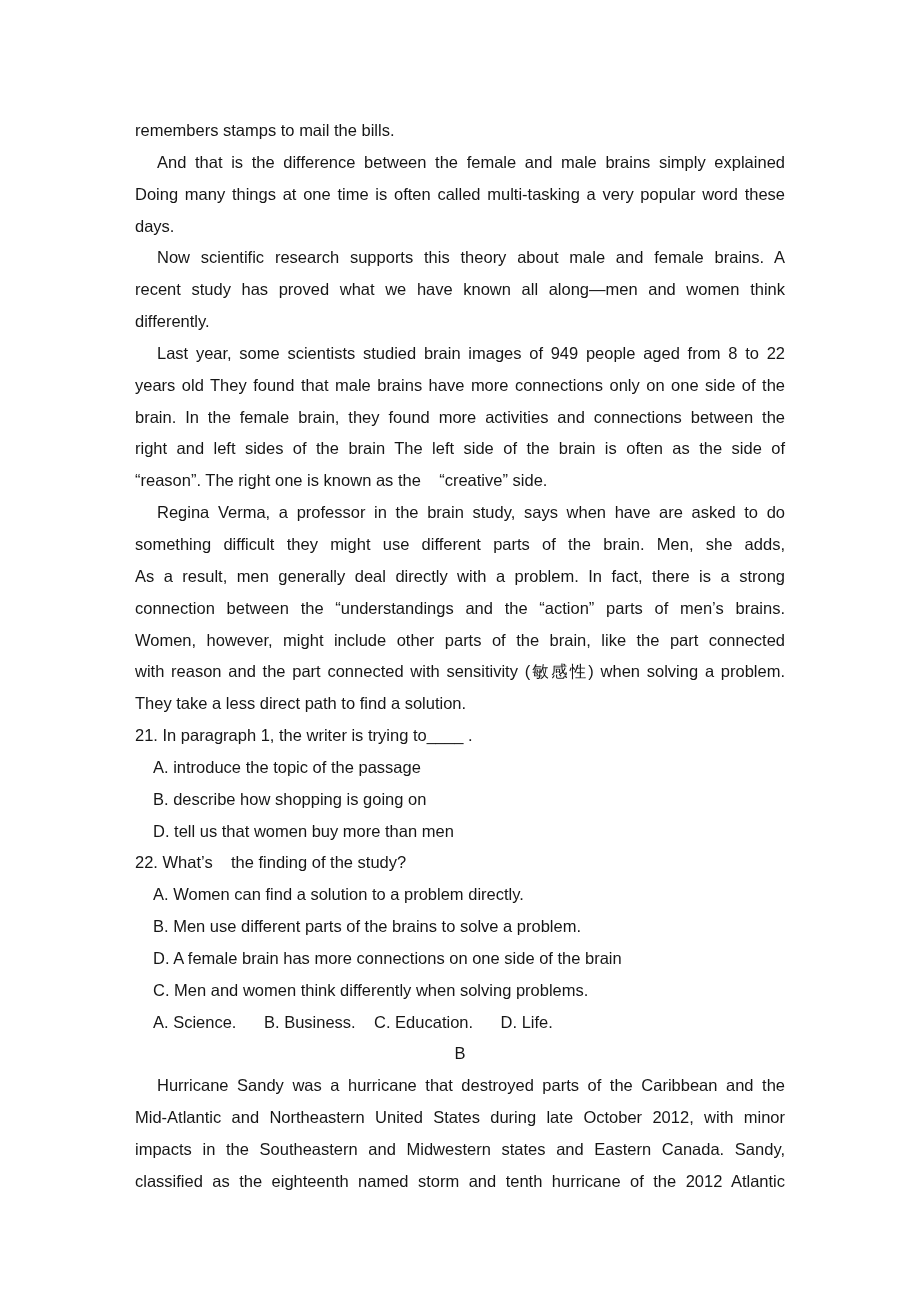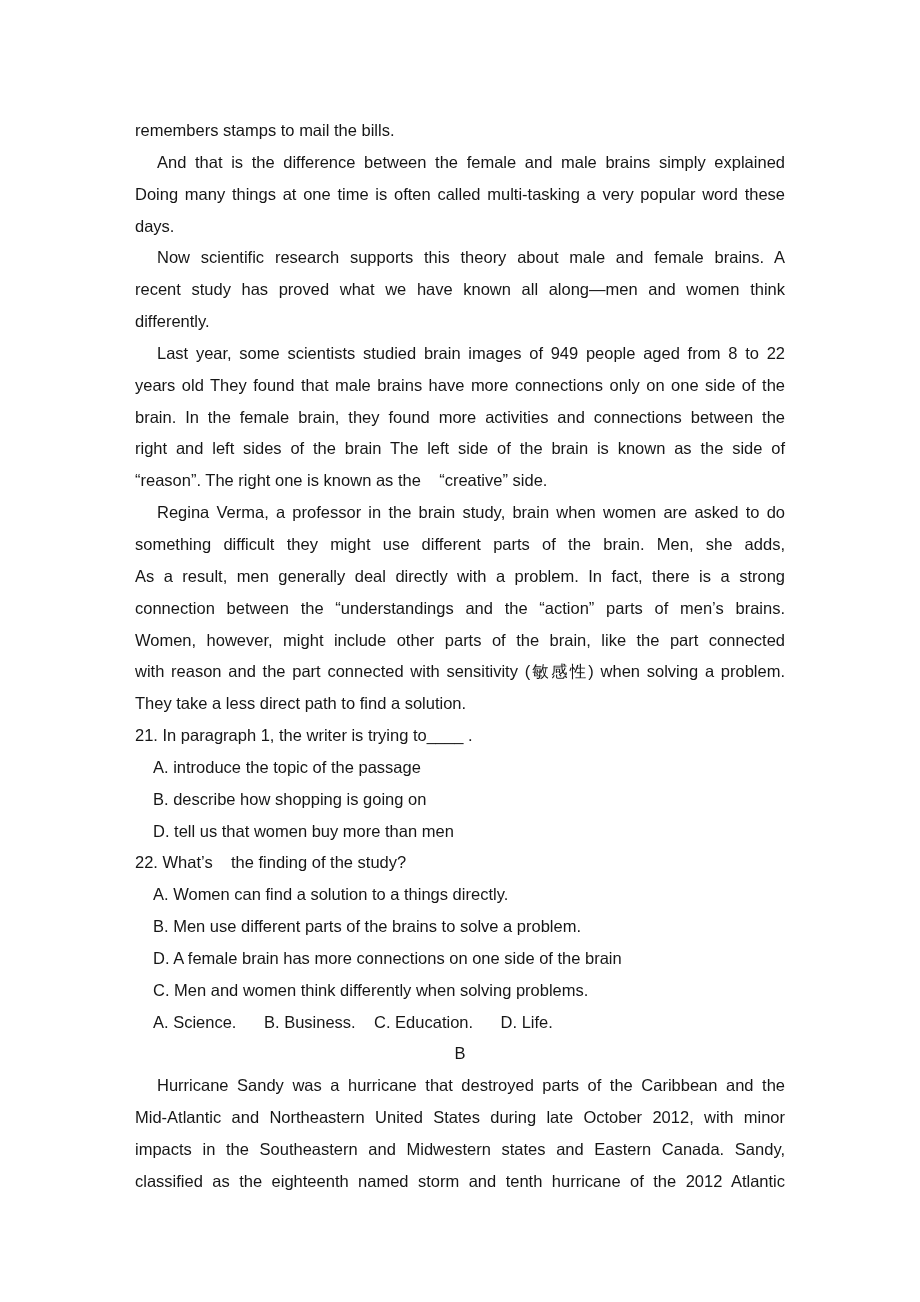--- a/index.html
+++ b/index.html
@@ -42,42 +42,42 @@
   <p class="line jl">Doing many things at one time is often called multi-tasking a very popular word these</p>
   <p class="line ll">days.</p>
 
   <p class="line jl ind">Now scientific research supports this theory about male and female brains. A</p>
   <p class="line jl">recent study has proved what we have known all along—men and women think</p>
   <p class="line ll">differently.</p>
 
   <p class="line jl ind">Last year, some scientists studied brain images of 949 people aged from 8 to 22</p>
   <p class="line jl">years old They found that male brains have more connections only on one side of the</p>
   <p class="line jl">brain. In the female brain, they found more activities and connections between the</p>
-  <p class="line jl">right and left sides of the brain The left side of the brain is known as the side of</p>
+  <p class="line jl">right and left sides of the brain The left side of the brain is often as the side of</p>
   <p class="line ll">“reason”. The right one is known as the    “creative” side.</p>
 
-  <p class="line jl ind">Regina Verma, a professor in the brain study, brain when women are asked to do</p>
+  <p class="line jl ind">Regina Verma, a professor in the brain study, says when have are asked to do</p>
   <p class="line jl">something difficult they might use different parts of the brain. Men, she adds,</p>
 
   <p class="line jl">As a result, men generally deal directly with a problem. In fact, there is a strong</p>
   <p class="line jl">connection between the “understandings and the “action” parts of men’s brains.</p>
   <p class="line jl">Women, however, might include other parts of the brain, like the part connected</p>
   <p class="line jl">with  reason and the part connected with sensitivity (敏感性) when solving a problem.</p>
   <p class="line ll">They take a less direct path to find a solution.</p>
 
   <div>
     <p class="line prompt">21. In paragraph 1, the writer is trying to____ .</p>
     <p class="line opt">A. introduce the topic of the passage</p>
     <p class="line opt">B. describe how shopping is going on</p>
     <p class="line opt">D. tell us that women buy more than men</p>
   </div>
 
   <div>
     <p class="line prompt">22. What’s    the finding of the study?</p>
-    <p class="line opt">A. Women can find a solution to a things directly.</p>
+    <p class="line opt">A. Women can find a solution to a problem directly.</p>
     <p class="line opt">B. Men use different parts of the brains to solve a problem.</p>
     <p class="line opt">D. A female brain has more connections on one side of the brain</p>
     <p class="line opt">C. Men and women think differently when solving problems.</p>
   </div>
 
   <div>
     <p class="line opt prompt">A. Science.      B. Business.    C. Education.      D. Life.</p>
   </div>
 
   <p class="line center">B</p>

